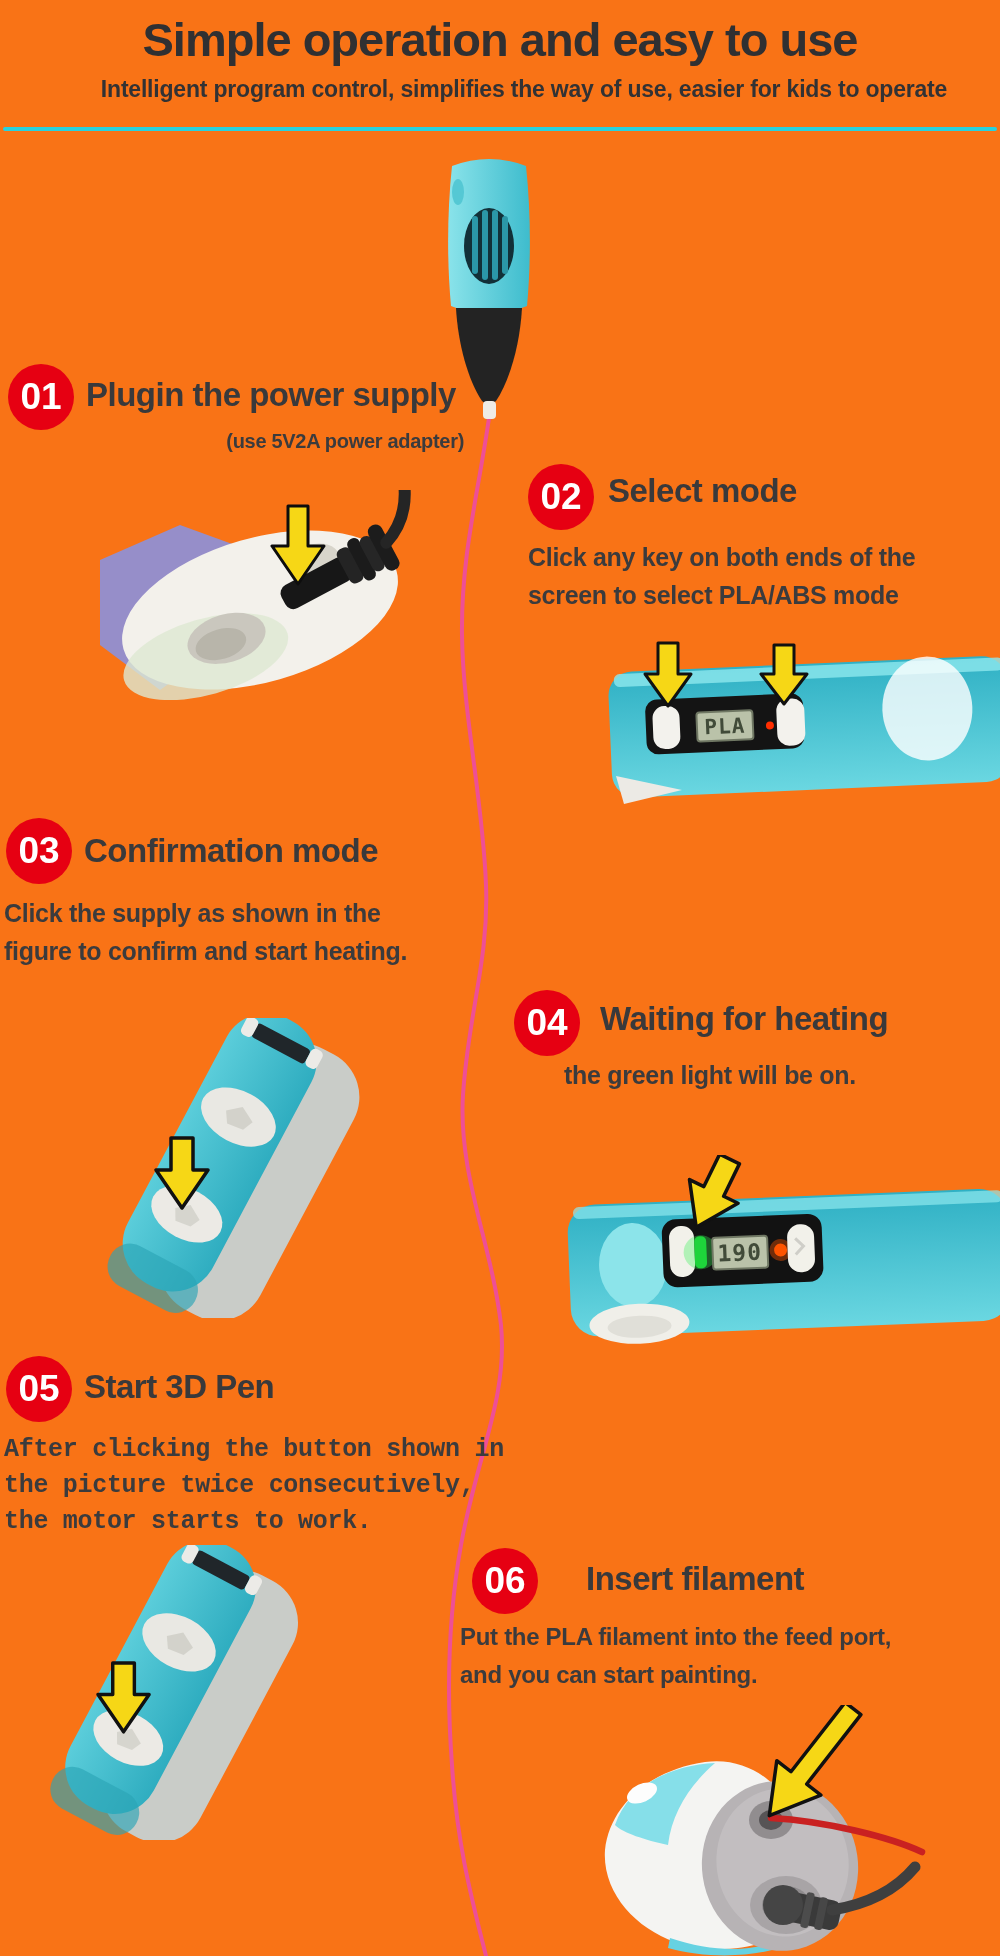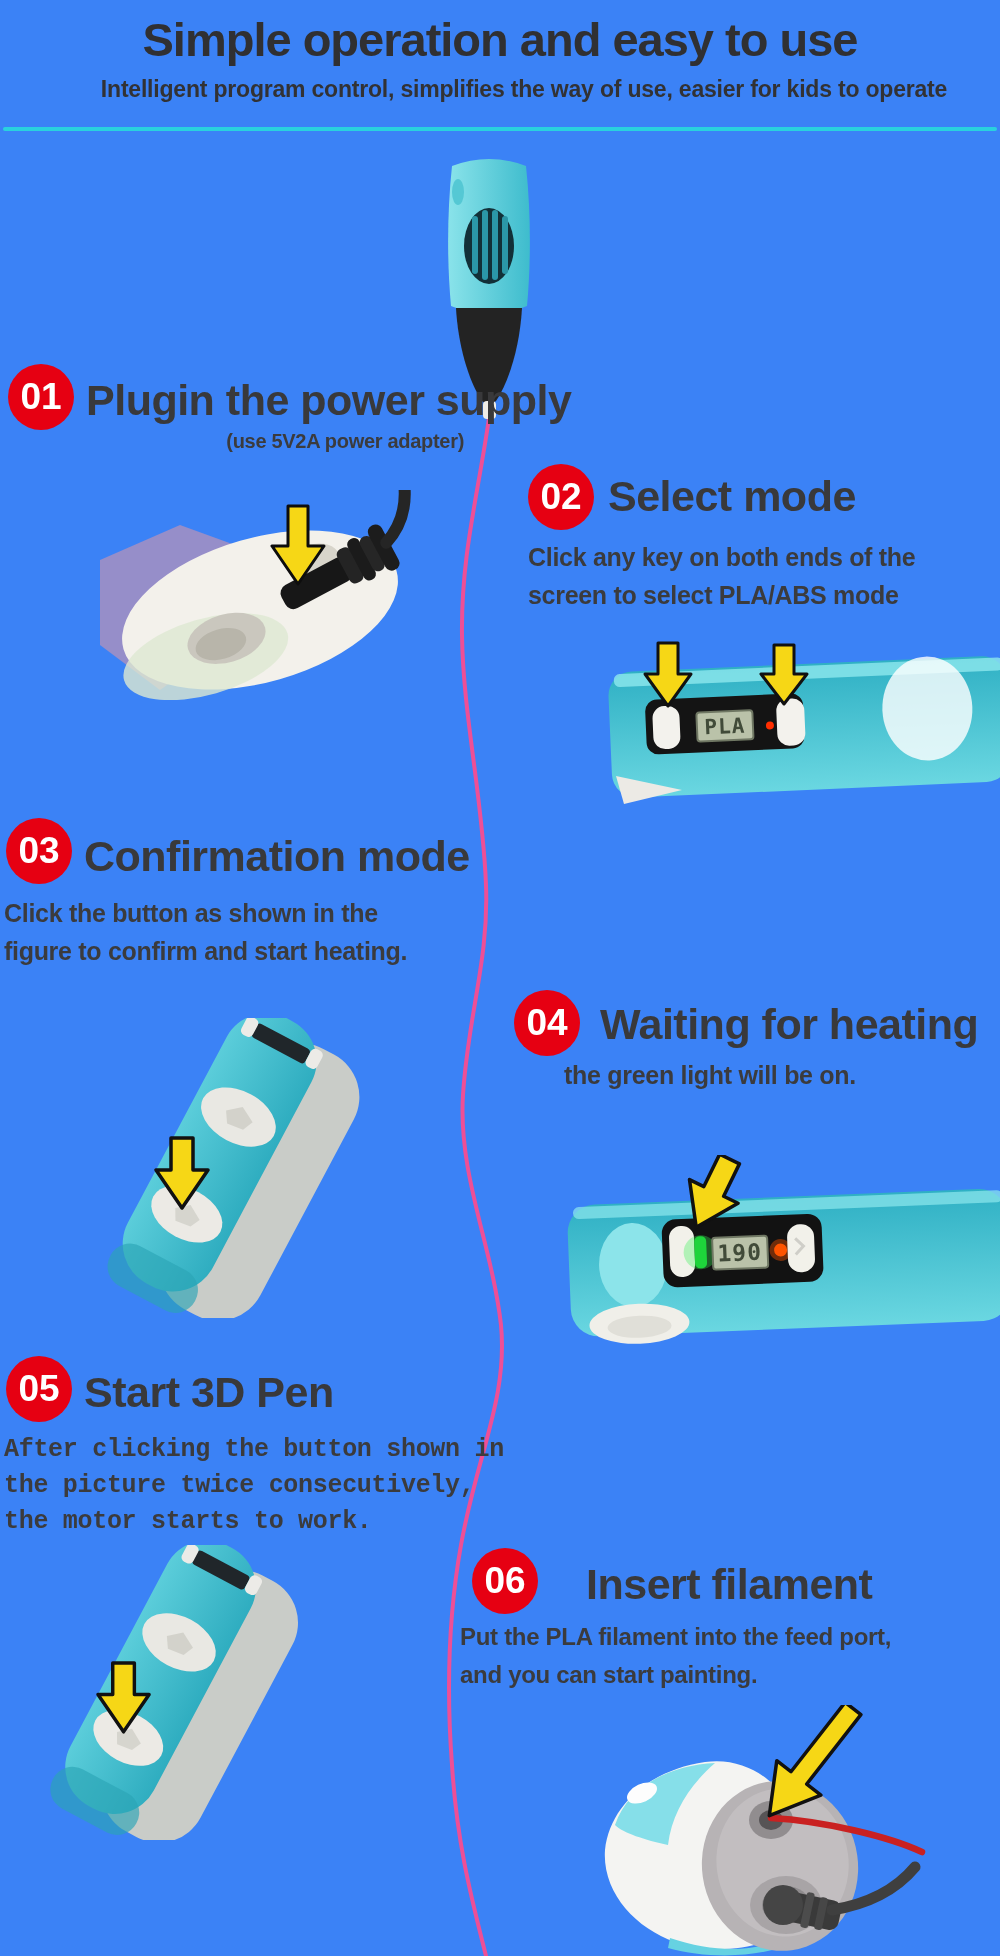--- a/index.html
+++ b/index.html
@@ -1,26 +1,26 @@
 <!DOCTYPE html>
 <html><head>
 <meta charset="utf-8">
 <style>
   html,body{margin:0;padding:0;background:#fff;}
-  .page{position:relative;width:1000px;height:1956px;background:#3b82f6;overflow:hidden;
+  .page{position:relative;width:1000px;height:1956px;background:#f97316;overflow:hidden;
         font-family:"Liberation Sans",sans-serif;color:#3b3b3d;}
   .abs{position:absolute;}
   .page-title{top:12px;left:0;width:100%;text-align:center;font-size:47px;font-weight:700;
               letter-spacing:-1px;color:#303032;white-space:nowrap;}
   .page-subtitle{top:76px;left:0;width:100%;text-align:center;font-size:23px;font-weight:700;
                  letter-spacing:-0.2px;color:#323234;white-space:nowrap;padding-left:24px;}
   .underline{top:127px;left:3px;width:994px;height:4px;background:#29d2de;border-radius:2px;}
   .badge{width:66px;height:66px;border-radius:50%;background:#e60012;color:#ffffff;
          display:flex;align-items:center;justify-content:center;font-size:37px;font-weight:700;}
-  .step-title{font-size:43px;font-weight:700;letter-spacing:-0.5px;color:#39393b;white-space:nowrap;}
+  .step-title{font-size:33px;font-weight:700;letter-spacing:-0.5px;color:#39393b;white-space:nowrap;}
   .desc{font-size:25px;font-weight:700;letter-spacing:-0.3px;line-height:38px;color:#3b3b3d;white-space:nowrap;}
   .desc.small{font-size:24px;}
   .desc.tight{line-height:36px;font-family:Liberation Mono, monospace;}
   .center{text-align:center;}
   .sub-note{font-size:20px;font-weight:700;letter-spacing:-0.3px;color:#3b3b3d;text-align:right;white-space:nowrap;}
   svg{display:block;}
   .illus{position:absolute;}
 </style>
 </head>
 <body>
@@ -128,21 +128,21 @@
       <rect x="169" y="62" width="28" height="47" rx="12" fill="#f3f2ed"></rect>
     </g>
     <polygon points="50,7 70,7 70,38 83,38 60,70 37,38 50,38" fill="#f6d716" stroke="#111" stroke-width="3" stroke-linejoin="round"></polygon>
     <polygon points="166,9 186,9 186,38 199,38 176,68 153,38 166,38" fill="#f6d716" stroke="#111" stroke-width="3" stroke-linejoin="round"></polygon>
     <polygon points="8,140 74,154 16,168" fill="#eceae5"></polygon>
   </svg>
 
   <div class="abs badge" style="left:6px;top:818px">03</div>
   <div class="abs step-title" style="left:84px;top:832px">Confirmation mode</div>
   <div class="abs desc" style="left:4px;top:894px">
-    <div>Click the button as shown in the</div>
+    <div>Click the supply as shown in the</div>
     <div>figure to confirm and start heating.</div>
   </div>
 
   <svg class="illus" style="left:95px;top:1018px" width="300" height="300" viewBox="0 0 300 300">
     <use href="#pen-diag"></use>
   </svg>
 
   <div class="abs badge" style="left:514px;top:990px">04</div>
   <div class="abs step-title" style="left:600px;top:1000px">Waiting for heating</div>
   <div class="abs desc center" style="left:515px;top:1056px;width:390px">

